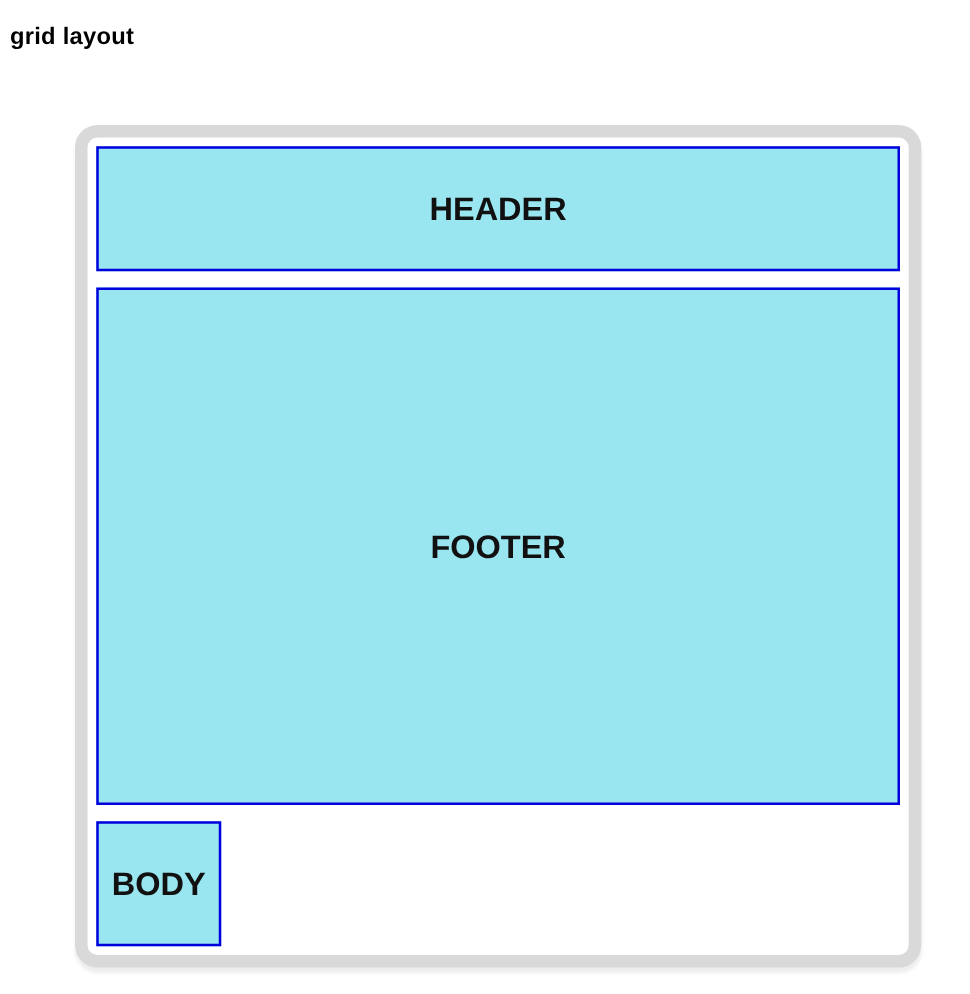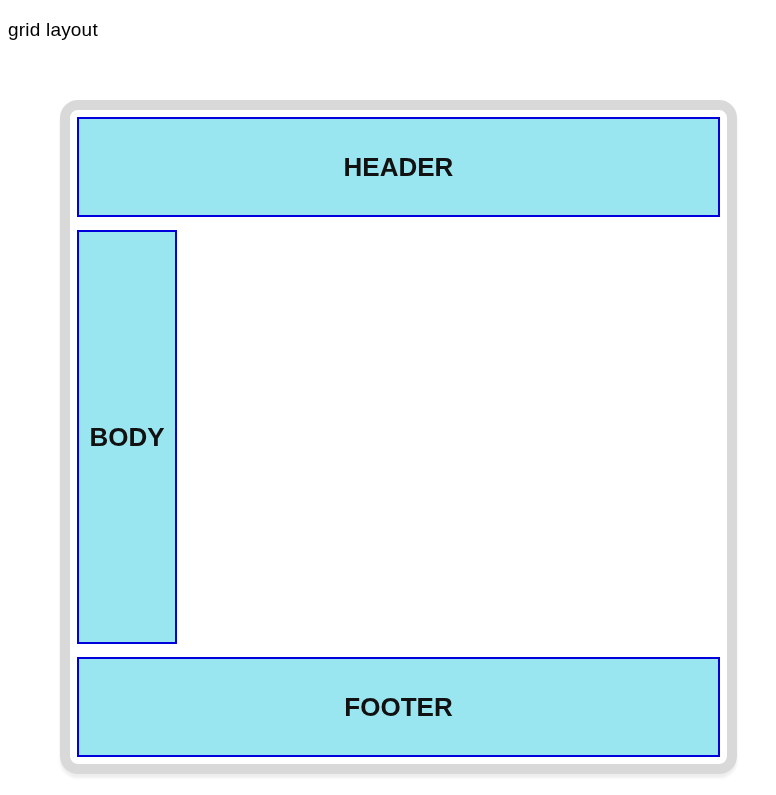--- a/index.html
+++ b/index.html
@@ -11,21 +11,21 @@
     font-family: "Liberation Sans", sans-serif;
     position: relative;
     overflow: hidden;
   }
 
   .page-title {
     position: absolute;
     left: 8px;
     top: 19px;
     font-size: 19px;
-    font-weight: 400;
+    font-weight: 700;
     color: #000000;
     letter-spacing: 0.2px;
   }
 
   .grid-container {
     position: absolute;
     left: 60px;
     top: 100px;
     width: 677px;
     height: 674px;
@@ -62,21 +62,21 @@
 
 <div class="page-title">grid layout</div>
 
 <div class="grid-container">
 
   <div class="cell span-full">
     <span>HEADER</span>
   </div>
 
 
+  <div class="cell span-full">
+    <span>FOOTER</span>
+  </div>
+
   <div class="cell">
     <span>BODY</span>
-  </div>
-
-  <div class="cell span-full">
-    <span>FOOTER</span>
   </div>
 
 </div>
 
 </body></html>

